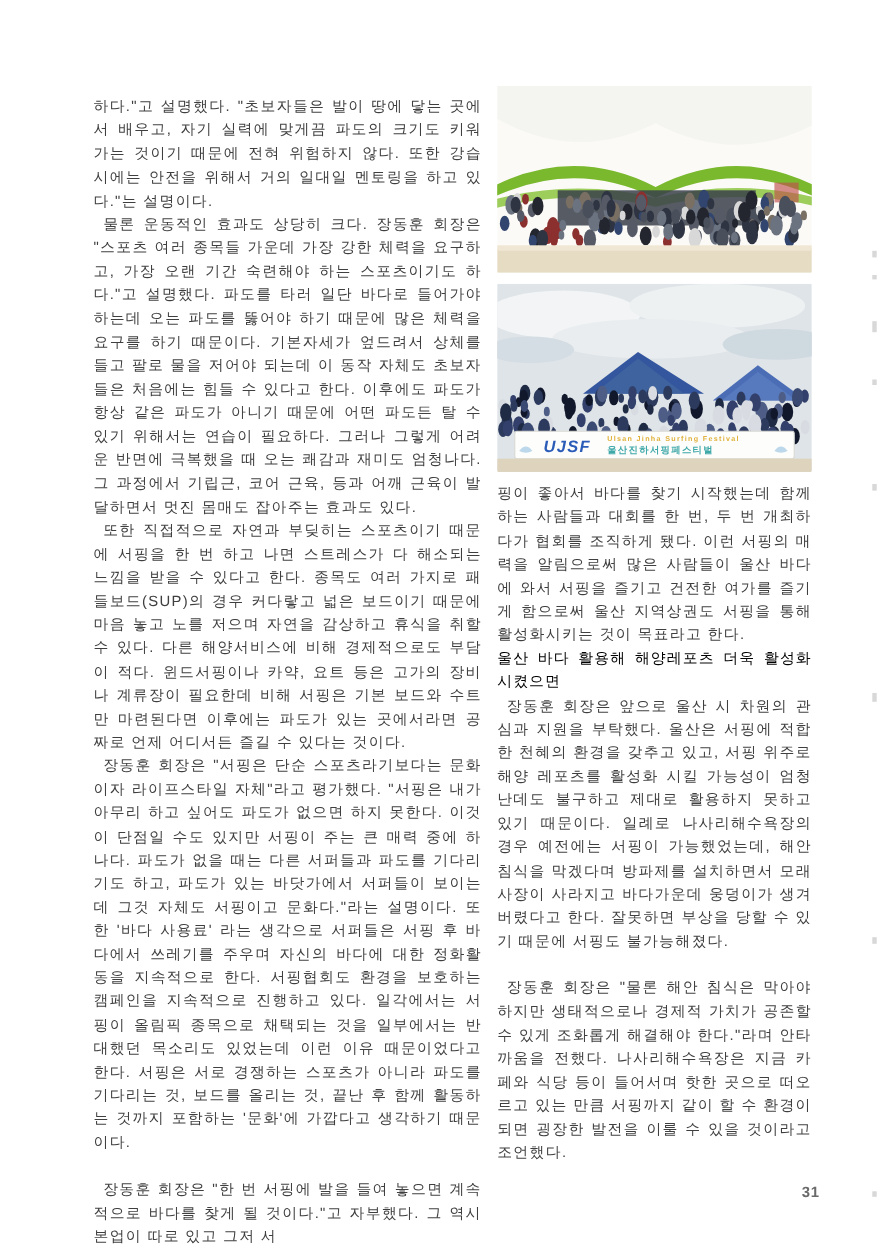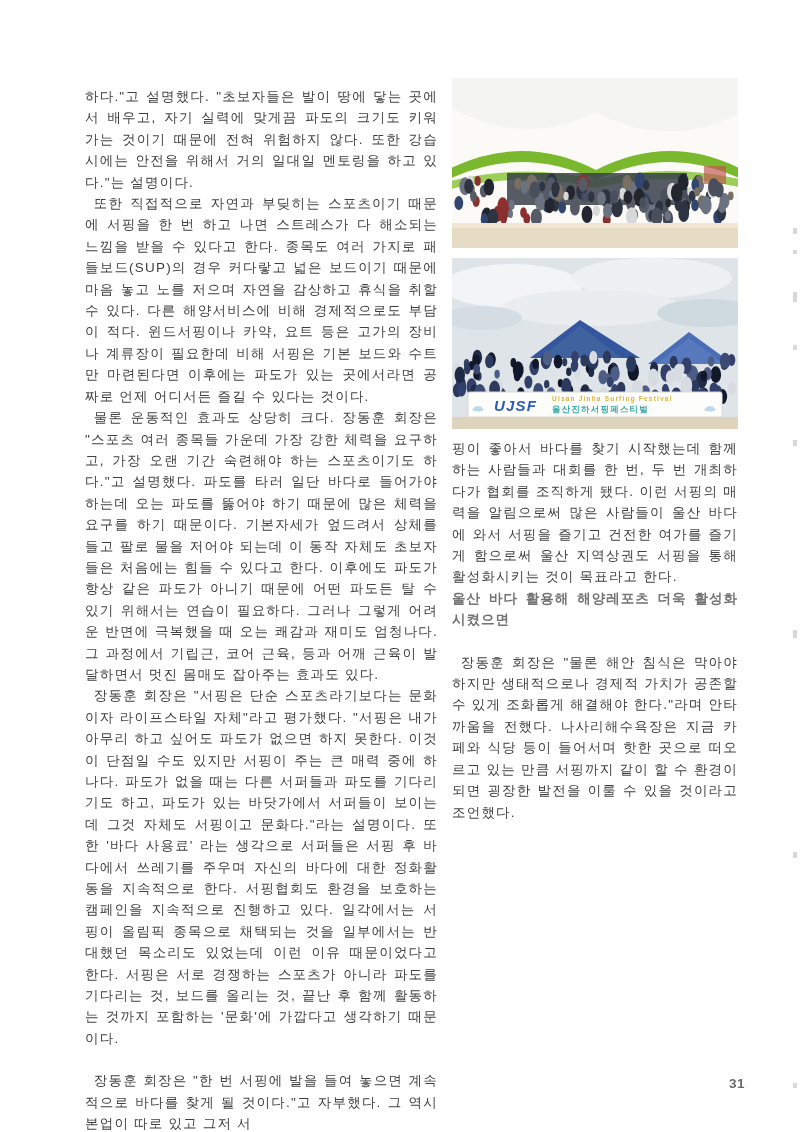--- a/index.html
+++ b/index.html
@@ -19,22 +19,22 @@
     letter-spacing:1.2px;
     text-align:justify;
     word-break:break-all;
   }
   .col-left{left:85px;top:86px;width:353px;}
   .col-right{left:452px;top:78px;width:286px;}
   .col p{margin:0;}
   .indent{text-indent:0.65em;}
   .gap{margin-top:21px !important;}
   .sec-header{
-    color:#737373;
-    font-weight:bold;
+    color:#000000;
+    font-weight:normal;
     font-size:13.5px;
     line-height:21.4px;
     margin-top:21px;
     letter-spacing:1px;
   }
   .photo{
     display:block;
     width:286px;
     border-radius:1px;
   }
@@ -56,22 +56,22 @@
     position:absolute;left:3px;width:4px;background:#d8d8d8;display:block;
   }
 </style>
 </head>
 <body>
 
 <div class="page">
 
   <div class="col col-left">
     <p>하다."고 설명했다. "초보자들은 발이 땅에 닿는 곳에서 배우고, 자기 실력에 맞게끔 파도의 크기도 키워 가는 것이기 때문에 전혀 위험하지 않다. 또한 강습 시에는 안전을 위해서 거의 일대일 멘토링을 하고 있다."는 설명이다.</p>
+    <p class="indent">물론 운동적인 효과도 상당히 크다. 장동훈 회장은 "스포츠 여러 종목들 가운데 가장 강한 체력을 요구하고, 가장 오랜 기간 숙련해야 하는 스포츠이기도 하다."고 설명했다. 파도를 타러 일단 바다로 들어가야 하는데 오는 파도를 뚫어야 하기 때문에 많은 체력을 요구를 하기 때문이다. 기본자세가 엎드려서 상체를 들고 팔로 물을 저어야 되는데 이 동작 자체도 초보자들은 처음에는 힘들 수 있다고 한다. 이후에도 파도가 항상 같은 파도가 아니기 때문에 어떤 파도든 탈 수 있기 위해서는 연습이 필요하다. 그러나 그렇게 어려운 반면에 극복했을 때 오는 쾌감과 재미도 엄청나다. 그 과정에서 기립근, 코어 근육, 등과 어깨 근육이 발달하면서 멋진 몸매도 잡아주는 효과도 있다.</p>
     <p class="indent">또한 직접적으로 자연과 부딪히는 스포츠이기 때문에 서핑을 한 번 하고 나면 스트레스가 다 해소되는 느낌을 받을 수 있다고 한다. 종목도 여러 가지로 패들보드(SUP)의 경우 커다랗고 넓은 보드이기 때문에 마음 놓고 노를 저으며 자연을 감상하고 휴식을 취할 수 있다. 다른 해양서비스에 비해 경제적으로도 부담이 적다. 윈드서핑이나 카약, 요트 등은 고가의 장비나 계류장이 필요한데 비해 서핑은 기본 보드와 수트만 마련된다면 이후에는 파도가 있는 곳에서라면 공짜로 언제 어디서든 즐길 수 있다는 것이다.</p>
-    <p class="indent">물론 운동적인 효과도 상당히 크다. 장동훈 회장은 "스포츠 여러 종목들 가운데 가장 강한 체력을 요구하고, 가장 오랜 기간 숙련해야 하는 스포츠이기도 하다."고 설명했다. 파도를 타러 일단 바다로 들어가야 하는데 오는 파도를 뚫어야 하기 때문에 많은 체력을 요구를 하기 때문이다. 기본자세가 엎드려서 상체를 들고 팔로 물을 저어야 되는데 이 동작 자체도 초보자들은 처음에는 힘들 수 있다고 한다. 이후에도 파도가 항상 같은 파도가 아니기 때문에 어떤 파도든 탈 수 있기 위해서는 연습이 필요하다. 그러나 그렇게 어려운 반면에 극복했을 때 오는 쾌감과 재미도 엄청나다. 그 과정에서 기립근, 코어 근육, 등과 어깨 근육이 발달하면서 멋진 몸매도 잡아주는 효과도 있다.</p>
     <p class="indent">장동훈 회장은 "서핑은 단순 스포츠라기보다는 문화이자 라이프스타일 자체"라고 평가했다. "서핑은 내가 아무리 하고 싶어도 파도가 없으면 하지 못한다. 이것이 단점일 수도 있지만 서핑이 주는 큰 매력 중에 하나다. 파도가 없을 때는 다른 서퍼들과 파도를 기다리기도 하고, 파도가 있는 바닷가에서 서퍼들이 보이는데 그것 자체도 서핑이고 문화다."라는 설명이다. 또한 '바다 사용료' 라는 생각으로 서퍼들은 서핑 후 바다에서 쓰레기를 주우며 자신의 바다에 대한 정화활동을 지속적으로 한다. 서핑협회도 환경을 보호하는 캠페인을 지속적으로 진행하고 있다. 일각에서는 서핑이 올림픽 종목으로 채택되는 것을 일부에서는 반대했던 목소리도 있었는데 이런 이유 때문이었다고 한다. 서핑은 서로 경쟁하는 스포츠가 아니라 파도를 기다리는 것, 보드를 올리는 것, 끝난 후 함께 활동하는 것까지 포함하는 '문화'에 가깝다고 생각하기 때문이다.</p>
     <p class="indent gap">장동훈 회장은 "한 번 서핑에 발을 들여 놓으면 계속적으로 바다를 찾게 될 것이다."고 자부했다. 그 역시 본업이 따로 있고 그저 서</p>
   </div>
 
   <div class="col col-right">
 
     <svg class="photo photo1" viewBox="0 0 286 170" role="img">
       <rect x="0" y="0" width="286" height="170" fill="#fbfaf7"></rect>
 
       <polygon points="12,22 27,6 42,22" fill="#6fae2b"></polygon>
@@ -346,20 +346,21 @@
       <text x="42" y="153" font-size="15" font-weight="bold" font-style="italic" fill="#2b5cb8" font-family="Liberation Sans, sans-serif">UJSF</text>
       <text x="100" y="143" font-size="6.5" font-weight="bold" fill="#e0b23c" font-family="Liberation Sans, sans-serif">Ulsan Jinha Surfing Festival</text>
       <text x="100" y="154" font-size="8.5" font-weight="bold" fill="#3fa8a8" font-family="Liberation Sans, sans-serif">울산진하서핑페스티벌</text>
 
       <rect x="0" y="159" width="286" height="12" fill="#ded3bd"></rect>
     </svg>
 
     <div class="right-text">
       <p>핑이 좋아서 바다를 찾기 시작했는데 함께 하는 사람들과 대회를 한 번, 두 번 개최하다가 협회를 조직하게 됐다. 이런 서핑의 매력을 알림으로써 많은 사람들이 울산 바다에 와서 서핑을 즐기고 건전한 여가를 즐기게 함으로써 울산 지역상권도 서핑을 통해 활성화시키는 것이 목표라고 한다.</p>
       <p class="sec-header">울산 바다 활용해 해양레포츠 더욱 활성화 시켰으면</p>
+      <p class="indent">장동훈 회장은 앞으로 울산 시 차원의 관심과 지원을 부탁했다. 울산은 서핑에 적합한 천혜의 환경을 갖추고 있고, 서핑 위주로 해양 레포츠를 활성화 시킬 가능성이 엄청난데도 불구하고 제대로 활용하지 못하고 있기 때문이다. 일례로 나사리해수욕장의 경우 예전에는 서핑이 가능했었는데, 해안 침식을 막겠다며 방파제를 설치하면서 모래사장이 사라지고 바다가운데 웅덩이가 생겨 버렸다고 한다. 잘못하면 부상을 당할 수 있기 때문에 서핑도 불가능해졌다.</p>
       <p class="indent gap">장동훈 회장은 "물론 해안 침식은 막아야 하지만 생태적으로나 경제적 가치가 공존할수 있게 조화롭게 해결해야 한다."라며 안타까움을 전했다. 나사리해수욕장은 지금 카페와 식당 등이 들어서며 핫한 곳으로 떠오르고 있는 만큼 서핑까지 같이 할 수 환경이 되면 굉장한 발전을 이룰 수 있을 것이라고 조언했다.</p>
     </div>
   </div>
 
   <div class="page-number">31</div>
 
   <div class="edge-artifacts">
     <span style="top:228px;height:6px;"></span>
     <span style="top:250px;height:4px;"></span>
     <span style="top:292px;height:10px;"></span>

